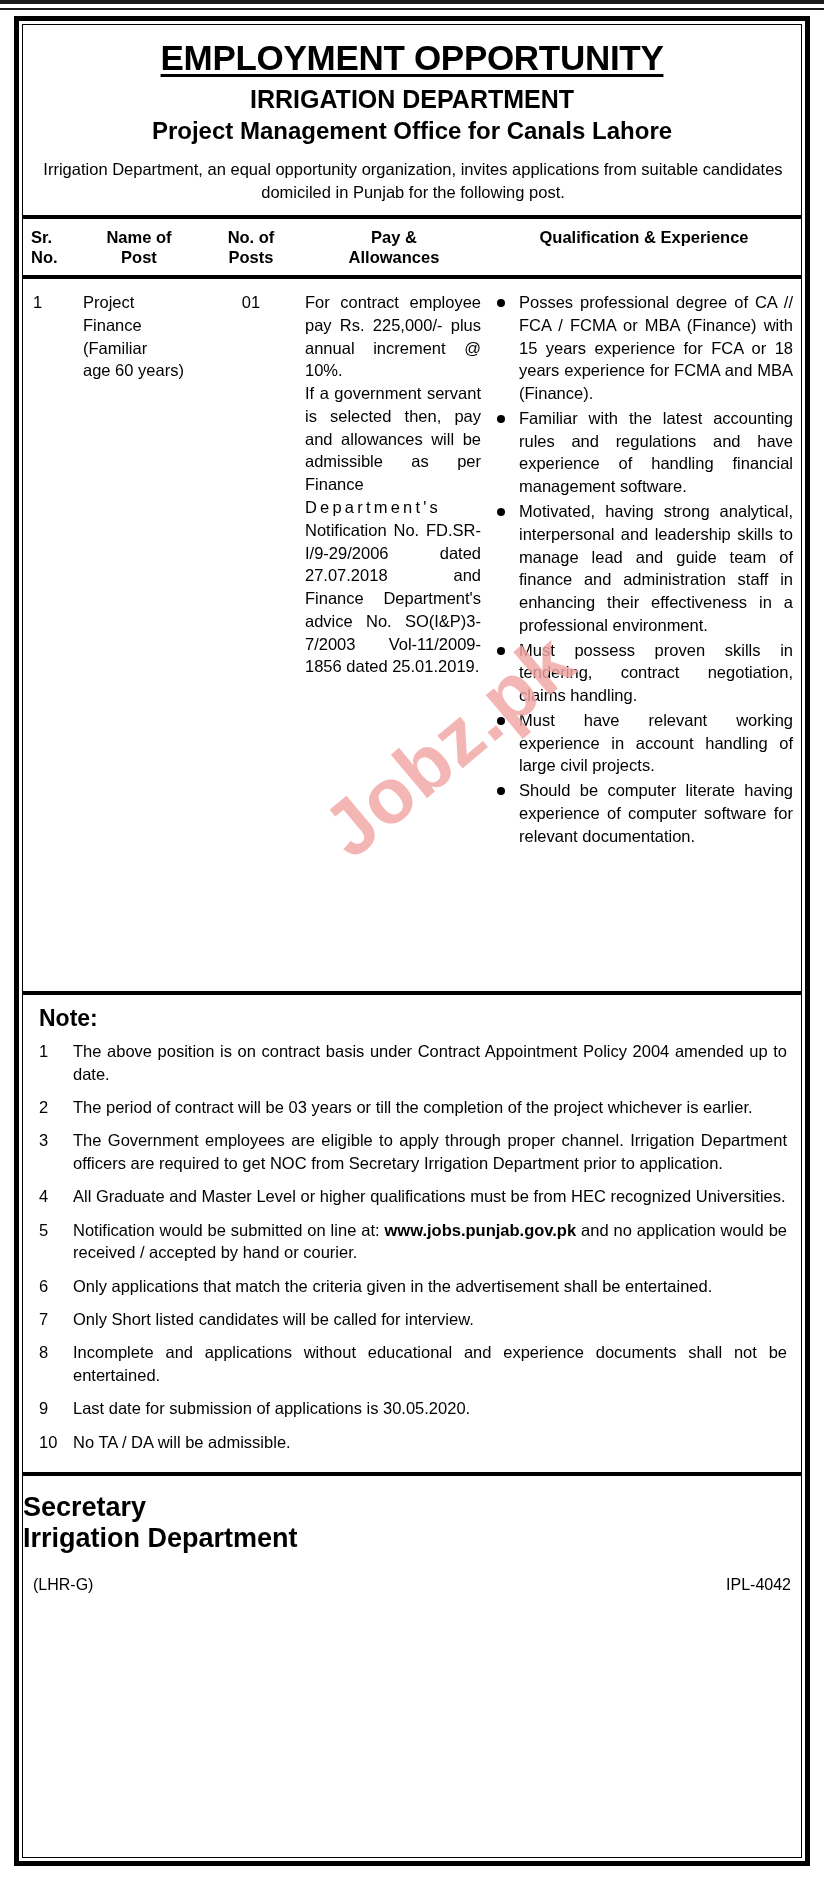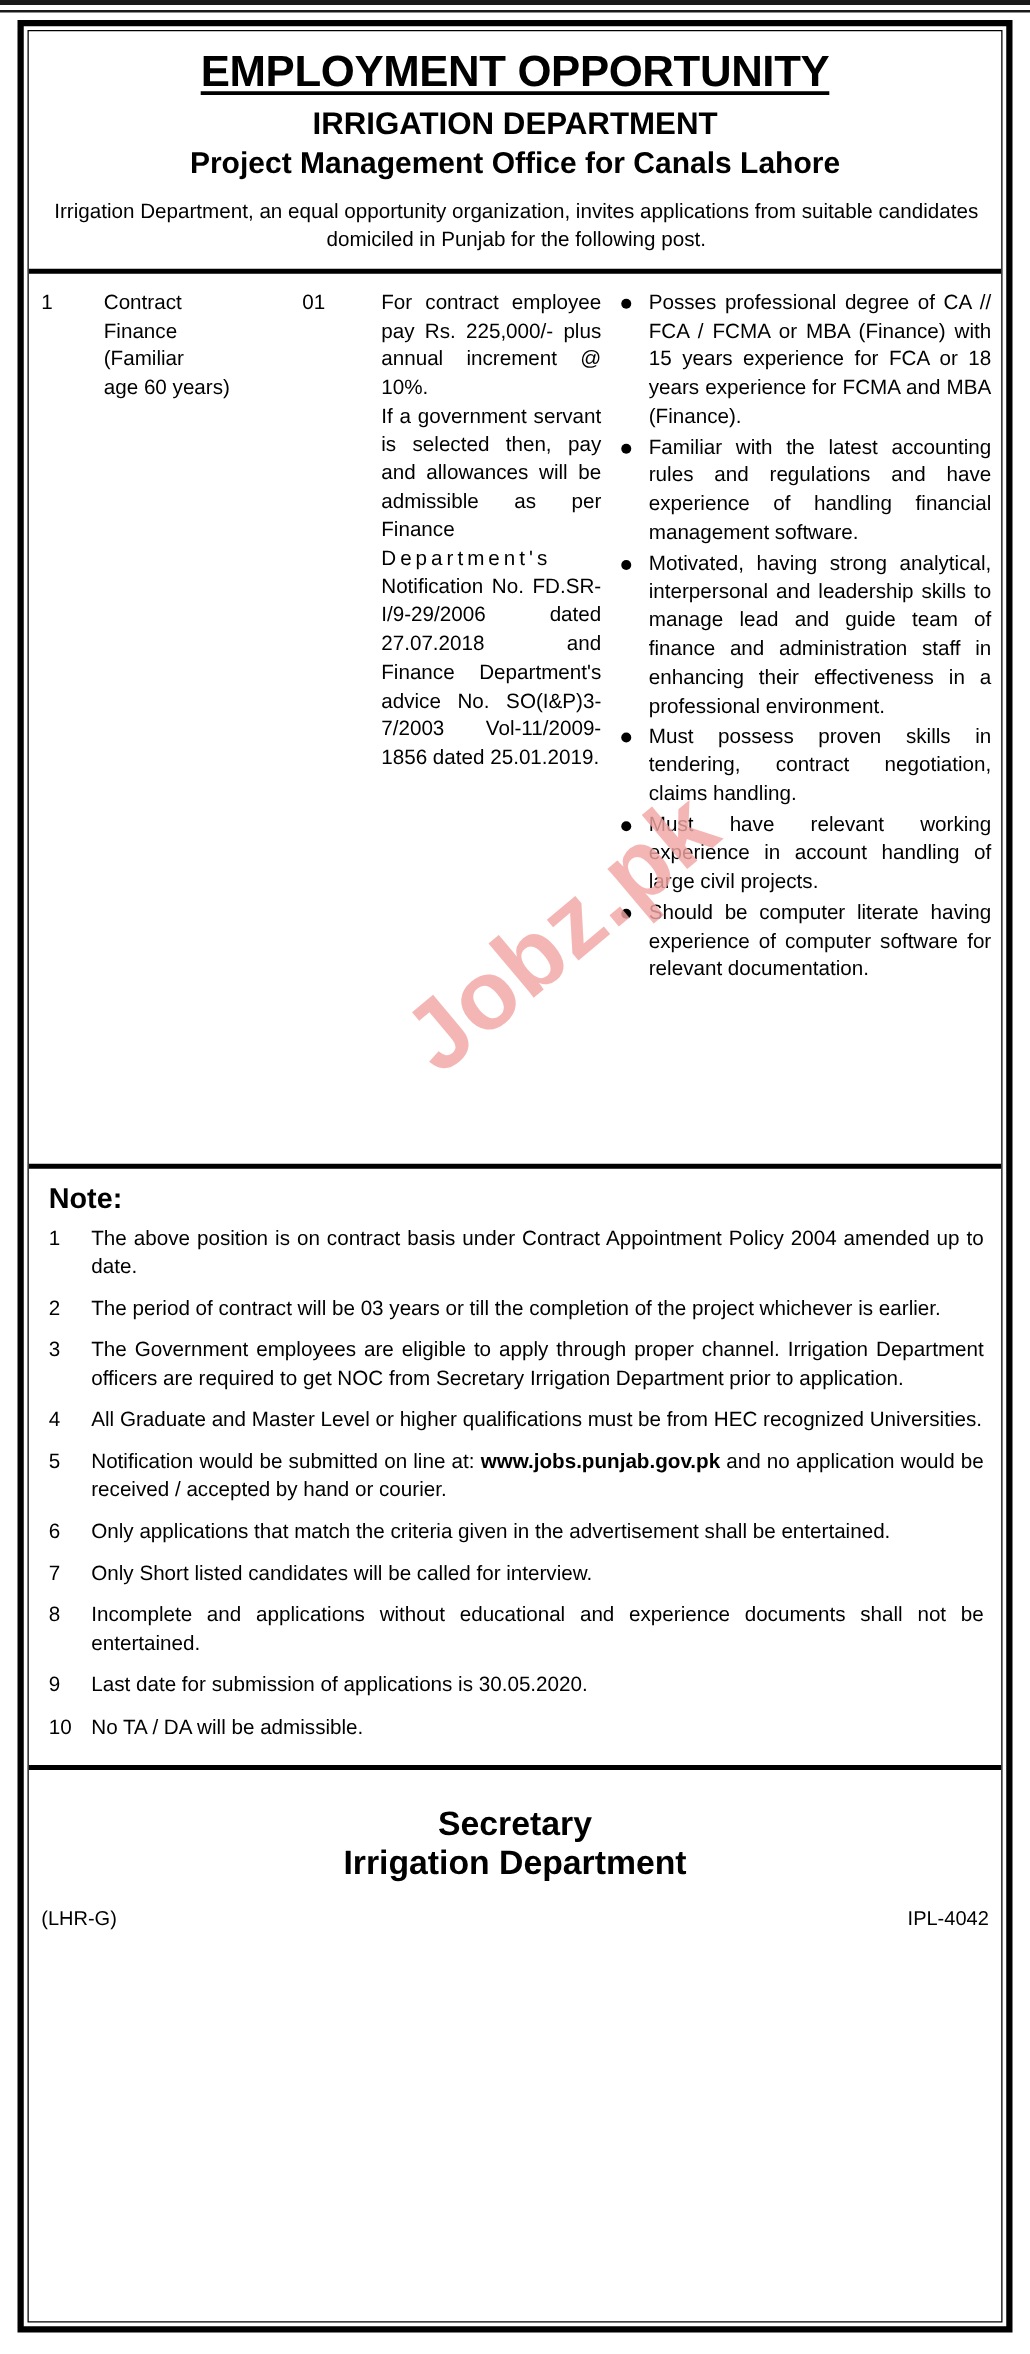--- a/index.html
+++ b/index.html
@@ -190,22 +190,21 @@
   }
   .note-text {
     flex: 1;
     text-align: justify;
     text-align-last: left;
   }
   .note-text b { font-weight: bold; }
 
   
   .signature {
-    text-align: center;
-    padding-top: 28px;
+    padding-top: 16px;
     padding-bottom: 8px;
   }
   .sig-line-1 {
     font-size: 27px;
     font-weight: bold;
     line-height: 1.14;
   }
   .sig-line-2 {
     font-size: 27px;
     font-weight: bold;
@@ -245,26 +244,45 @@
   <div class="ad-frame">
     <div class="ad-inner">
 
       <div class="header-block">
         <div class="main-title">EMPLOYMENT OPPORTUNITY</div>
         <div class="sub-title-1">IRRIGATION DEPARTMENT</div>
         <div class="sub-title-2">Project Management Office for Canals Lahore</div>
         <div class="intro">Irrigation Department, an equal opportunity organization, invites applications from suitable candidates domiciled in Punjab for the following post.</div>
       </div>
 
+      <div class="table-head">
+        <div class="th col-sr">
+          <div>Sr.</div>
+          <div>No.</div>
+        </div>
+        <div class="th col-post">
+          <div>Name of</div>
+          <div>Post</div>
+        </div>
+        <div class="th col-posts">
+          <div>No. of</div>
+          <div>Posts</div>
+        </div>
+        <div class="th col-pay">
+          <div>Pay &amp;</div>
+          <div>Allowances</div>
+        </div>
+        <div class="th col-qual">Qualification &amp; Experience</div>
+      </div>
 
       <div class="table-row">
         <div class="td col-sr">1</div>
 
         <div class="td col-post">
-          <div>Contract</div>
+          <div>Project</div>
           <div>Finance</div>
           <div>(Familiar</div>
           <div>age 60 years)</div>
         </div>
 
         <div class="td col-posts">01</div>
 
         <div class="td col-pay">
           <p class="pay-para">For contract employee pay Rs. 225,000/- plus annual increment @ 10%.</p>
           <p class="pay-para"><span>If a government servant is selected then, pay and allowances will be admissible as per Finance </span><span class="spaced-word">Department's</span><span> Notification No. FD.SR-I/9-29/2006 dated 27.07.2018 and Finance Department's advice No. SO(I&amp;P)3-7/2003 Vol-11/2009-1856 dated 25.01.2019.</span></p>

